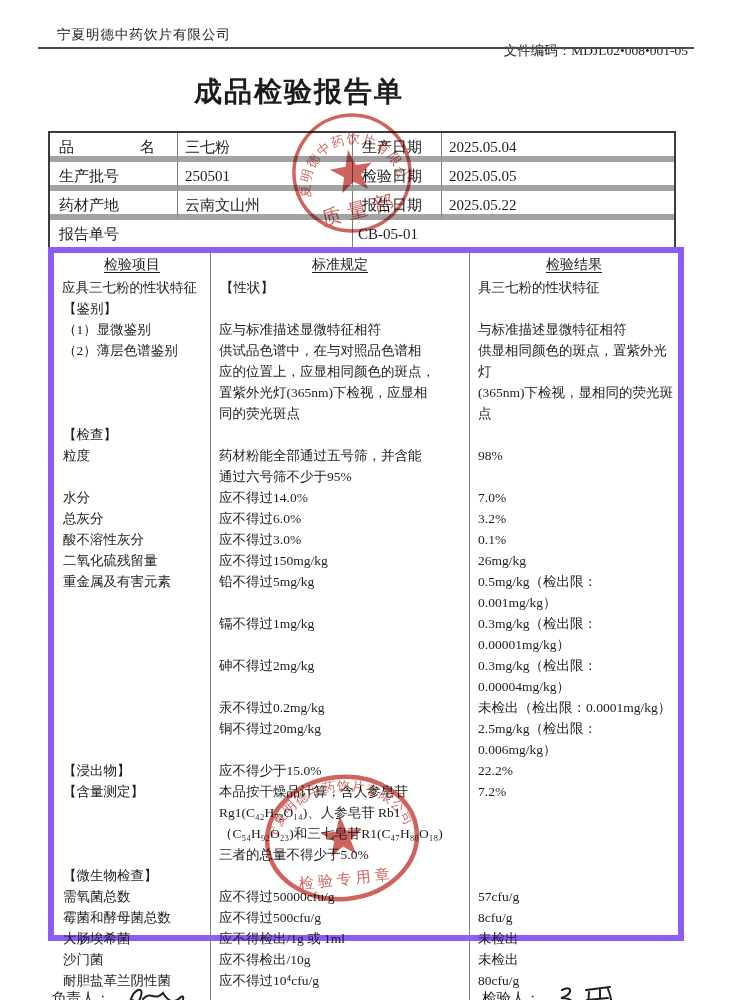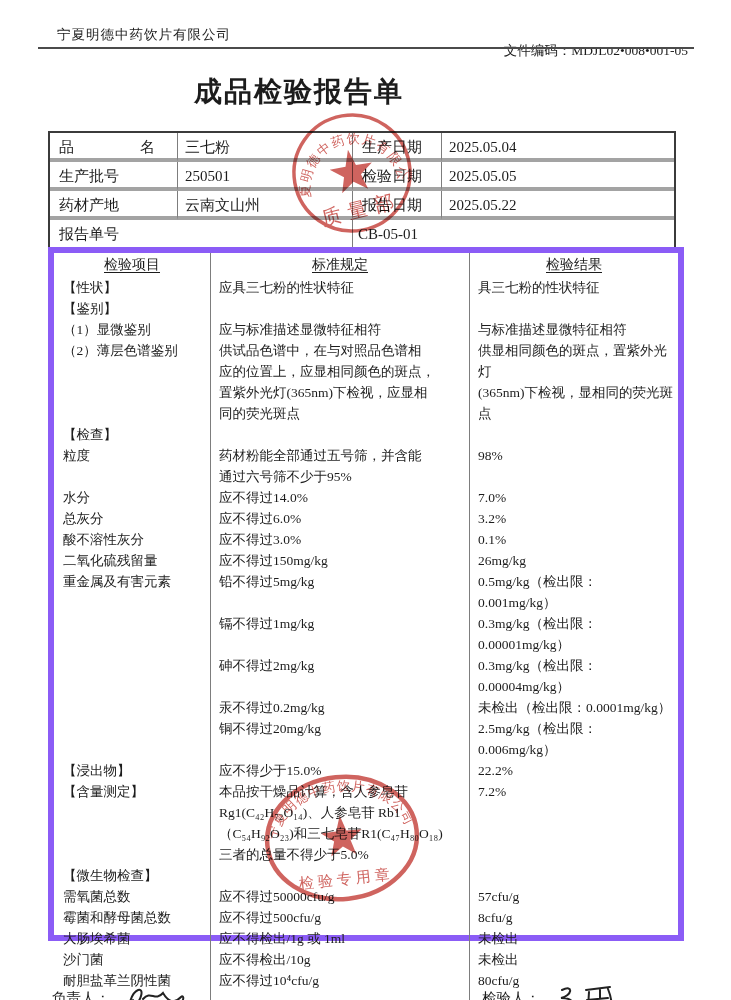--- a/index.html
+++ b/index.html
@@ -14,21 +14,21 @@
   
   .doc-title{position:absolute;left:0;top:73px;width:598px;text-align:center;
     font-size:28px;font-weight:700;letter-spacing:2px;}
   
   .info-table{
     position:absolute;left:48px;top:131px;width:624px;
     border:2px solid #3b3b3b;display:grid;
     grid-template-columns:128px 175px 89px 232px;grid-auto-rows:29px;
     font-size:15px;background:transparent;
   }
-  .ic{line-height:28px;padding-left:9px;border-right:1px solid #7d7d7d;border-bottom:4px solid #a3a3a3;overflow:hidden;white-space:nowrap;}
+  .ic{line-height:28px;padding-left:9px;border-right:1px solid #7d7d7d;border-bottom:6px solid #a3a3a3;overflow:hidden;white-space:nowrap;}
   .ic.val{padding-left:7px;}
   .ic.no-r{border-right:none;}
   .ic.no-b{border-bottom:none;}
   .ic.span2a{grid-column:1 / 3;}
   .ic.span2b{grid-column:3 / 5;padding-left:5px;}
   .jlabel{display:inline-block;width:96px;text-align:justify;text-align-last:justify;}
   
   .main-table{
     position:absolute;left:48px;top:247px;width:624px;height:682px;
     border:6px solid #8b5cf6;display:flex;flex-direction:column;font-size:13.5px;
@@ -85,22 +85,22 @@
 
   <div class="main-table">
     <div class="mt-header">
       <div class="mh"><span>检验项目</span></div>
       <div class="mh"><span>标准规定</span></div>
       <div class="mh"><span>检验结果</span></div>
     </div>
     <div class="mt-body" id="mt-body">
 
       <div class="mt-row">
+          <div class="mc c2">应具三七粉的性状特征</div>
           <div class="mc c1">【性状】</div>
-          <div class="mc c2">应具三七粉的性状特征</div>
           <div class="mc c3">具三七粉的性状特征</div>
         </div>
         <div class="mt-row">
           <div class="mc c1">【鉴别】</div>
           <div class="mc c2"></div>
           <div class="mc c3"></div>
         </div>
         <div class="mt-row">
           <div class="mc c1">（1）显微鉴别</div>
           <div class="mc c2">应与标准描述显微特征相符</div>

